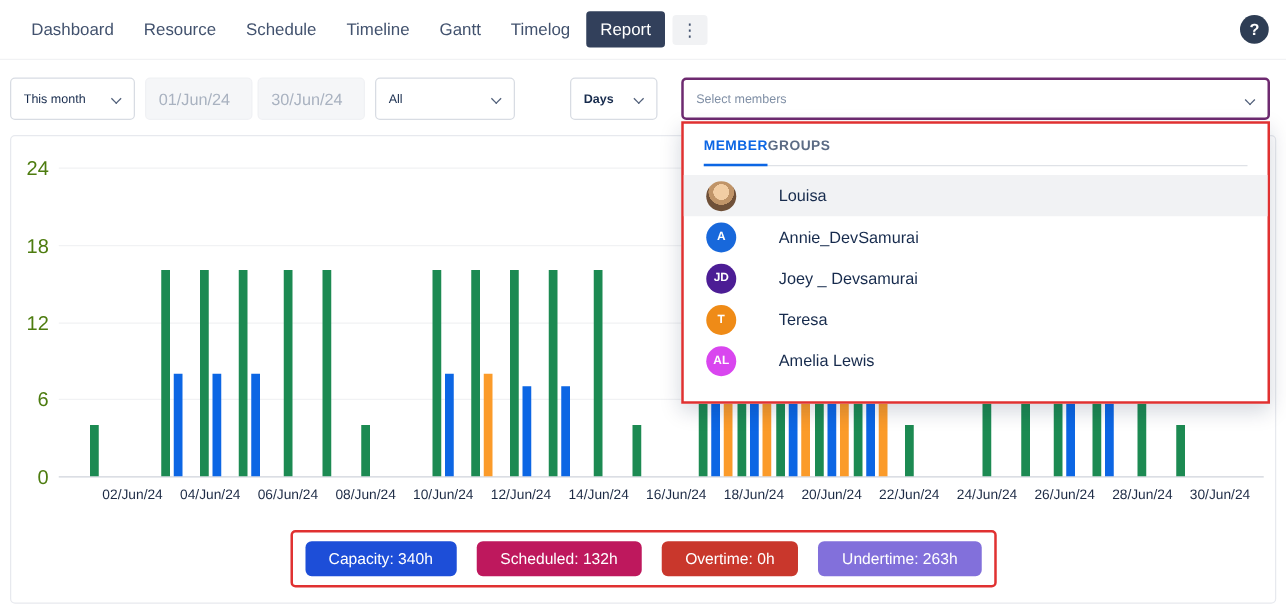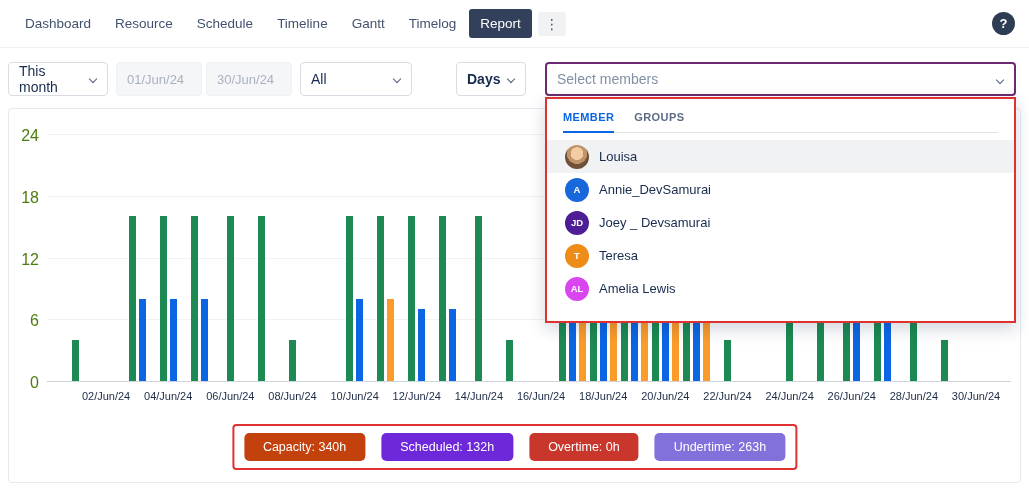--- a/index.html
+++ b/index.html
@@ -12,21 +12,21 @@
     padding:0 14px;border-bottom:1px solid #f1f2f4;background:#fff;}
   .nav-tabs{display:flex;align-items:center;gap:2px;}
   .nav-tab{padding:7px 11px;font-size:13.5px;color:#42526e;border-radius:3px;white-space:nowrap;cursor:pointer;}
   .nav-tab.active{background:#32405b;color:#fff;}
   .nav-more{margin-left:6px;padding:3px 7px;font-size:14px;color:#42526e;background:#f1f2f4;border-radius:3px;cursor:pointer;line-height:18px;}
   .help-btn{margin-left:auto;width:23px;height:23px;border-radius:50%;background:#2e3d54;color:#fff;
     font-size:13px;font-weight:700;display:flex;align-items:center;justify-content:center;cursor:pointer;}
   
   .filters{position:absolute;top:62px;left:0;width:100%;height:34px;}
   .ctrl{position:absolute;height:34px;border:1px solid #d8dce3;border-radius:4px;background:#fff;
-    font-size:14px;color:#172b4d;display:flex;align-items:center;padding:0 28px 0 10px;cursor:pointer;}
+    font-size:10px;color:#172b4d;display:flex;align-items:center;padding:0 28px 0 10px;cursor:pointer;}
   .period{left:8px;width:100px;}
   .scope{left:300px;width:112px;}
   .unit{left:456px;width:70px;font-weight:bold;}
   .members{left:545px;width:471px;border-width:2px;}
   .members .placeholder{color:#8190a6;}
   .date-input{position:absolute;height:34px;border:1px solid #f0f1f4;border-radius:4px;background:#f5f6f8;
     color:#a9b2c0;font-size:13px;display:flex;align-items:center;padding:0 10px;}
   .from{left:116px;width:86px;}
   .to{left:206px;width:86px;}
   .chevron{position:absolute;right:11px;top:13px;width:6px;height:6px;
@@ -42,30 +42,30 @@
   .bar{position:absolute;}
   
   .legend-box{position:absolute;left:50%;top:315px;transform:translateX(-50%);
     border:2px solid #e03131;border-radius:4px;padding:7px 10px;background:#fff;}
   .legend{display:flex;gap:16px;}
   .legend-pill{height:28px;display:flex;align-items:center;padding:0 19px;border-radius:5px;
     color:#fff;font-size:12.5px;white-space:nowrap;cursor:pointer;}
   
   .member-panel{position:absolute;left:545px;top:97px;width:471px;height:226px;background:#fff;
     border:2px solid #e03131;box-shadow:0 6px 16px rgba(9,30,66,.18);z-index:5;}
-  .panel-tabs{display:flex;gap:20px;margin:0 16px;padding-top:12px;border-bottom:1px solid #dfe2e7;}
+  .panel-tabs{display:flex;margin:0 16px;padding-top:12px;border-bottom:1px solid #dfe2e7;}
   .panel-tab{font-size:11px;font-weight:700;letter-spacing:.4px;color:#5b6b84;padding-bottom:8px;cursor:pointer;}
   .panel-tab.active{color:#0c66e4;border-bottom:2px solid #0c66e4;margin-bottom:-1px;}
   .member-list{margin-top:7px;}
   .member-row{display:flex;align-items:center;gap:10px;height:33px;padding:0 18px;cursor:pointer;}
   .member-row.highlighted{background:#f1f2f4;}
   .avatar{width:24px;height:24px;border-radius:50%;display:flex;align-items:center;justify-content:center;
     color:#fff;font-size:9.5px;font-weight:700;flex:0 0 24px;}
   .avatar.photo{background:radial-gradient(circle at 50% 36%, #f2cda3 0 32%, #c09468 33% 52%, #6f5038 53% 100%);}
-  .member-name{font-size:13px;color:#172b4d;}
+  .member-name{font-size:13px;color:#172b4d;margin-left:24px;}
 </style>
 </head>
 <body>
 
 <div class="topnav">
   <div class="nav-tabs">
       <div class="nav-tab">Dashboard</div>
       <div class="nav-tab">Resource</div>
       <div class="nav-tab">Schedule</div>
       <div class="nav-tab">Timeline</div>
@@ -165,22 +165,22 @@
       <div class="bar" style="left: 808.18px; top: 107.333px; width: 7px; height: 164.667px; background: rgb(28, 138, 82);"></div>
       <div class="bar" style="left: 834.25px; top: 107.333px; width: 7px; height: 164.667px; background: rgb(28, 138, 82);"></div>
       <div class="bar" style="left: 844.25px; top: 189.667px; width: 7px; height: 82.3333px; background: rgb(12, 102, 228);"></div>
       <div class="bar" style="left: 865.32px; top: 107.333px; width: 7px; height: 164.667px; background: rgb(28, 138, 82);"></div>
       <div class="bar" style="left: 875.32px; top: 189.667px; width: 7px; height: 82.3333px; background: rgb(12, 102, 228);"></div>
       <div class="bar" style="left: 901.39px; top: 107.333px; width: 7px; height: 164.667px; background: rgb(28, 138, 82);"></div>
       <div class="bar" style="left: 932.46px; top: 230.833px; width: 7px; height: 41.1667px; background: rgb(28, 138, 82);"></div>
     </div>
   <div class="legend-box" style="border-color: rgb(224, 49, 49);">
     <div class="legend">
-        <div class="legend-pill" style="background: #c2410c;">Capacity: 340h</div>
-        <div class="legend-pill" style="background: #6d28d9;">Scheduled: 132h</div>
+        <div class="legend-pill" style="background: #1d4ed8;">Capacity: 340h</div>
+        <div class="legend-pill" style="background: #be185d;">Scheduled: 132h</div>
         <div class="legend-pill" style="background: rgb(201, 55, 44);">Overtime: 0h</div>
         <div class="legend-pill" style="background: rgb(130, 112, 219);">Undertime: 263h</div>
       </div>
   </div>
 </div>
 
 <div class="member-panel" style="border-color: rgb(224, 49, 49);">
   <div class="panel-tabs">
       <div class="panel-tab active">MEMBER</div>
       <div class="panel-tab">GROUPS</div>

